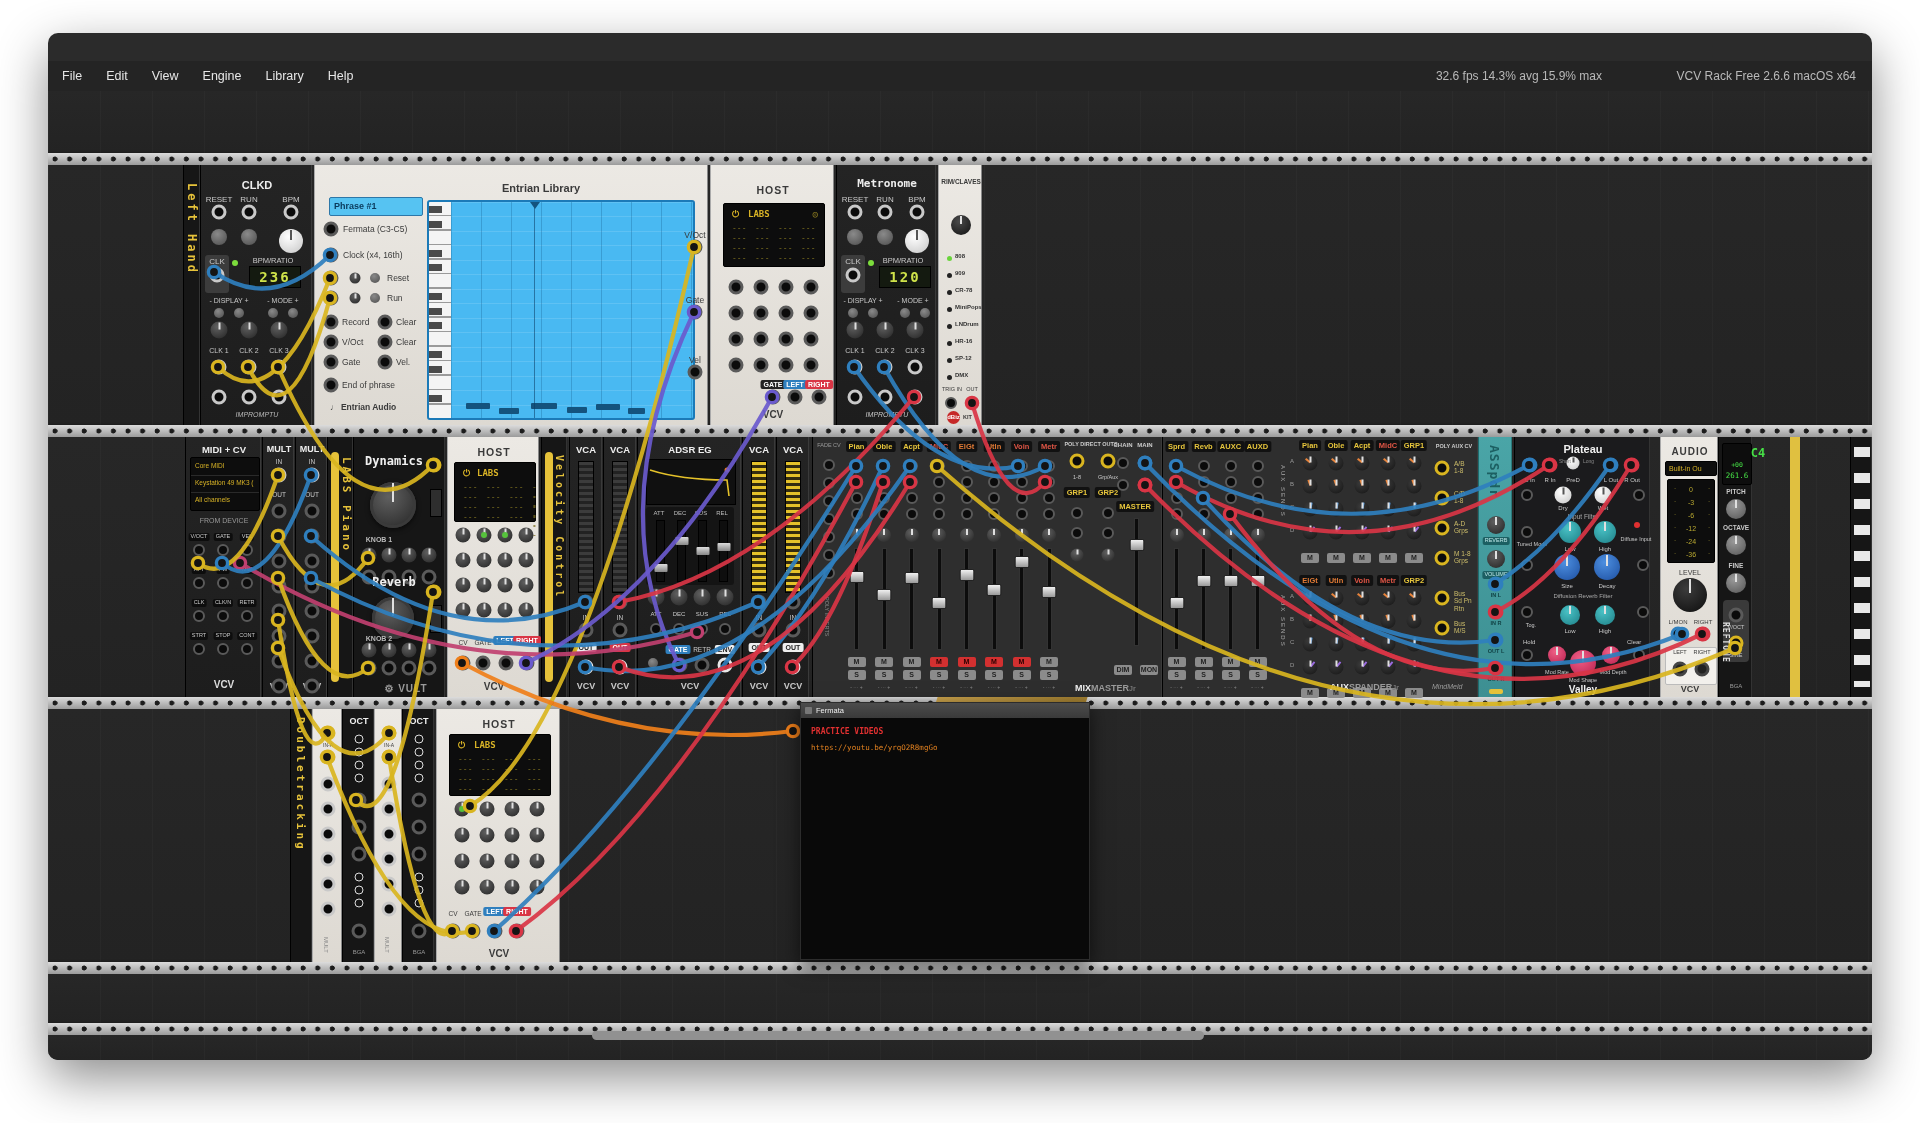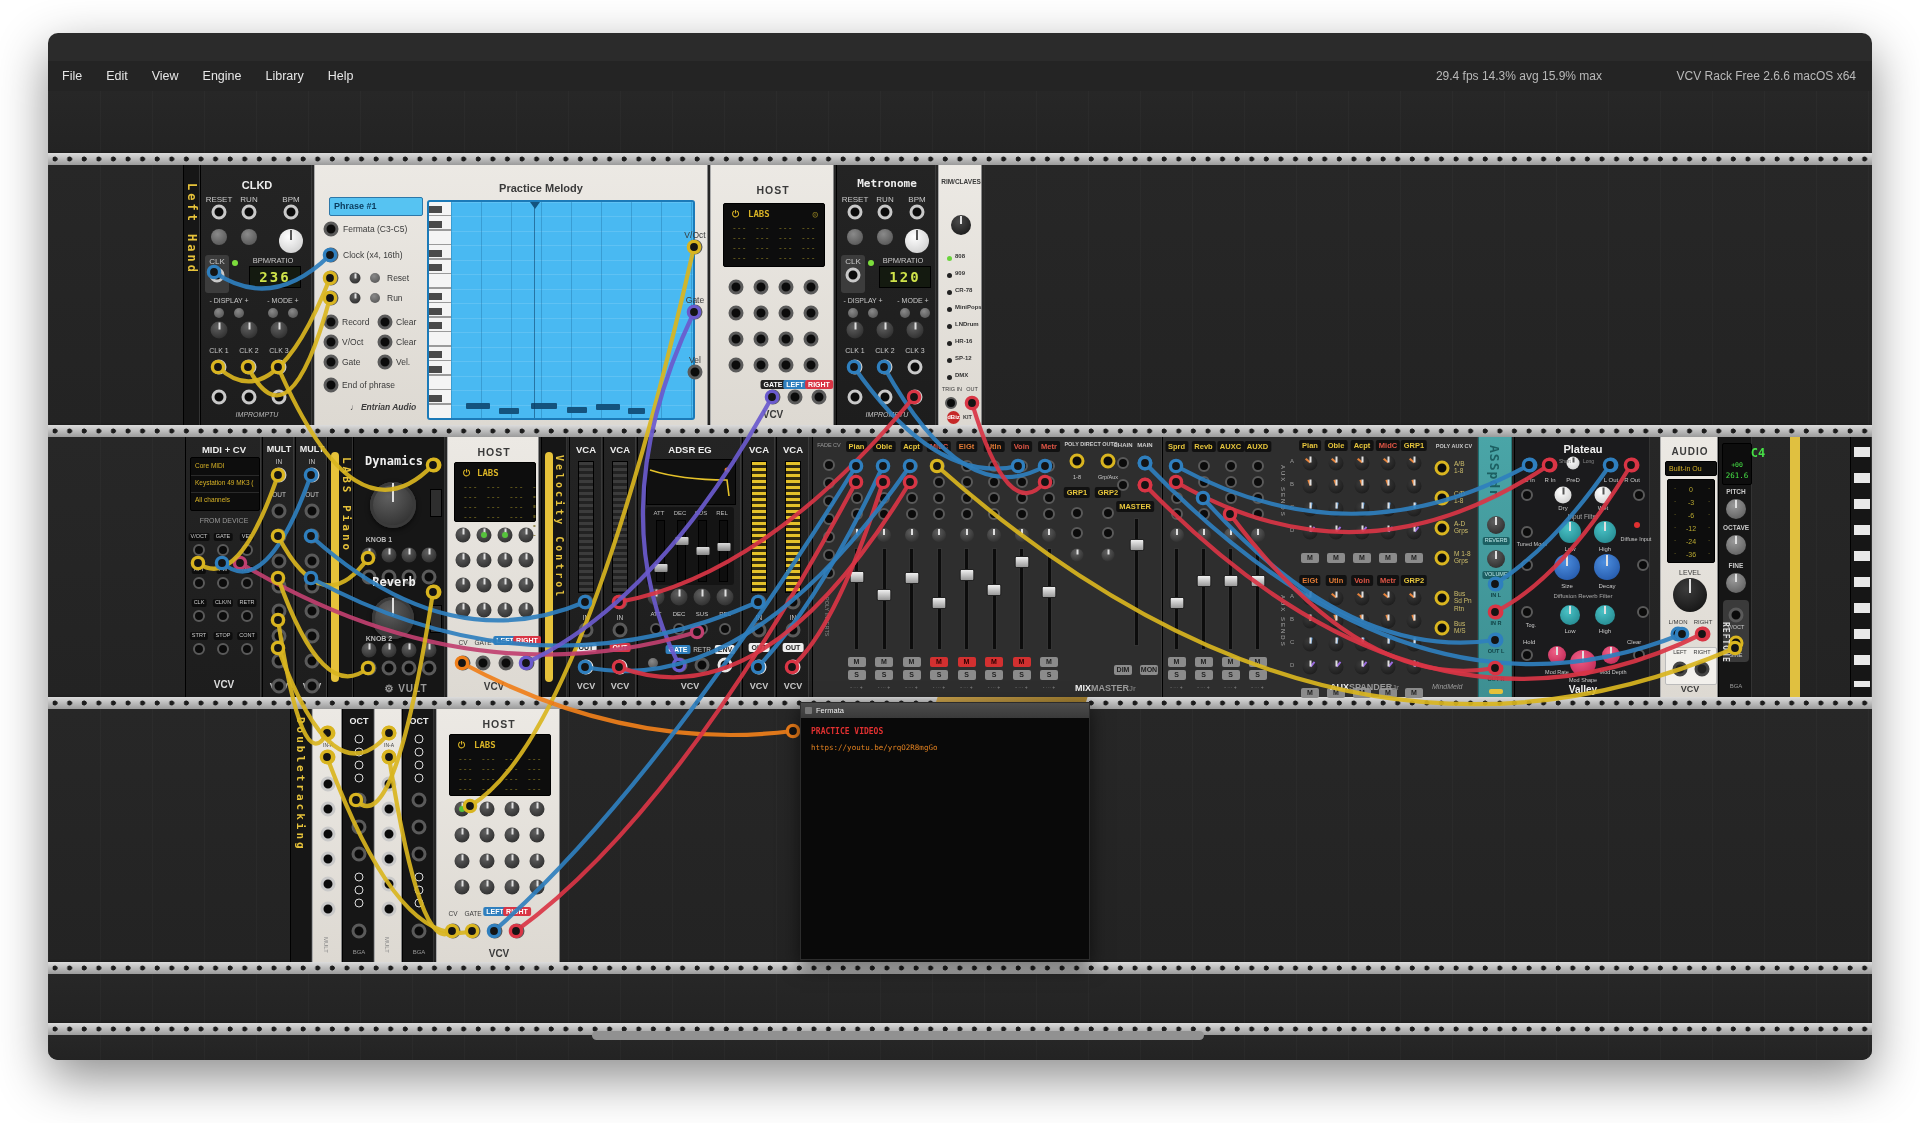--- a/index.html
+++ b/index.html
@@ -61,21 +61,21 @@
   .pcvl{position:absolute;font-size:6.5px;color:#cdbd6a;line-height:1.15;white-space:pre-line;}
   .goldfrag{position:absolute;background:linear-gradient(120deg,#caa24b,#9e7c2f);}
 </style>
 </head>
 <body>
 
 <div id="page">
   <div id="win">
     <div id="menubar">
       <div id="menus"><span>File</span><span>Edit</span><span>View</span><span>Engine</span><span>Library</span><span>Help</span></div>
-      <div id="stats">29.4 fps  14.3% avg  15.9% max</div>
+      <div id="stats">32.6 fps  14.3% avg  15.9% max</div>
       <div id="build">VCV Rack Free 2.6.6 macOS x64</div>
     </div>
 
     <div class="abs ghost" style="left:0;top:58px;width:1824px;height:62px;"></div>
     <div class="abs rail" style="left:0;top:120px;width:1824px;height:12px;"></div>
     <div class="abs ghost" style="left:0;top:132px;width:1824px;height:260px;"></div>
     <div class="abs rail" style="left:0;top:392px;width:1824px;height:12px;"></div>
     <div class="abs ghost" style="left:0;top:404px;width:1824px;height:260px;"></div>
     <div class="abs rail" style="left:0;top:664px;width:1824px;height:12px;"></div>
     <div class="abs ghost" style="left:0;top:676px;width:1824px;height:253px;"></div>
@@ -122,21 +122,21 @@
     <i class="port" style="left:18px;top:202px;"></i>
     <i class="port" style="left:48px;top:202px;"></i>
     <i class="port" style="left:78px;top:202px;"></i>
     <i class="port" style="left:18px;top:232px;"></i>
     <i class="port" style="left:48px;top:232px;"></i>
     <i class="port" style="left:78px;top:232px;"></i>
     <span class="t tc" style="left:56px;top:246px;font-size:7px;color:#bbb;font-style:italic;">IMPROMPTU</span>
   </div>
 
   <div class="mod m-lt" style="left:314px;top:165px;width:394px;height:260px;">
-    <span class="t tc ttl dkt" style="left:226px;top:18px;font-size:11px;">Practice Melody</span>
+    <span class="t tc ttl dkt" style="left:226px;top:18px;font-size:11px;">Entrian Library</span>
     <div class="abs" style="left:14px;top:32px;width:92px;height:17px;background:#56c3f2;border:1.5px solid #2d77a8;border-radius:2px;">
       <span class="t" style="left:4px;top:4px;color:#0a3a5c;font-weight:bold;font-size:9px;">Phrase #1</span>
     </div>
     <i class="port dk" style="left:16px;top:64px;"></i>
     <span class="t dkt" style="left:28px;top:60px;font-size:8.5px;">Fermata (C3-C5)</span>
     <i class="port dk" style="left:16px;top:90px;"></i>
     <span class="t dkt" style="left:28px;top:86px;font-size:8.5px;">Clock (x4, 16th)</span>
     <i class="port dk" style="left:16px;top:113px;"></i>
     <i class="knob" style="left:40px;top:113px;width:11px;height:11px;"></i>
     <i class="btn sm" style="left:60px;top:113px;"></i>
@@ -152,21 +152,21 @@
     <i class="port dk" style="left:16px;top:177px;"></i>
     <span class="t dkt" style="left:27px;top:173px;font-size:8.5px;">V/Oct</span>
     <i class="port dk" style="left:70px;top:177px;"></i>
     <span class="t dkt" style="left:81px;top:173px;font-size:8.5px;">Clear</span>
     <i class="port dk" style="left:16px;top:197px;"></i>
     <span class="t dkt" style="left:27px;top:193px;font-size:8.5px;">Gate</span>
     <i class="port dk" style="left:70px;top:197px;"></i>
     <span class="t dkt" style="left:81px;top:193px;font-size:8.5px;">Vel.</span>
     <i class="port dk" style="left:16px;top:220px;"></i>
     <span class="t dkt" style="left:27px;top:216px;font-size:8.5px;">End of phrase</span>
-    <span class="t dkt ttl" style="left:35px;top:238px;font-size:8.5px;font-style:italic;">♩ <span>Entrian Audio</span></span>
+    <span class="t dkt ttl" style="left:15px;top:238px;font-size:8.5px;">♩ <span>Entrian Audio</span></span>
 
     <div class="abs" style="left:112px;top:35px;width:264px;height:216px;background:#49b9f2;border:2px solid #1b7ab8;border-radius:3px;overflow:hidden;">
       <div id="eml-keys" class="abs" style="left:0;top:0;width:22px;height:100%;background:repeating-linear-gradient(180deg,#f4f4f4 0 13px,#9a9a9a 13px 14.5px);">
           <div style="position: absolute; left: 0px; top: 4px; width: 13px; height: 7px; background: rgb(74, 74, 74);"></div>
           <div style="position: absolute; left: 0px; top: 18.5px; width: 13px; height: 7px; background: rgb(74, 74, 74);"></div>
           <div style="position: absolute; left: 0px; top: 47.5px; width: 13px; height: 7px; background: rgb(74, 74, 74);"></div>
           <div style="position: absolute; left: 0px; top: 62px; width: 13px; height: 7px; background: rgb(74, 74, 74);"></div>
           <div style="position: absolute; left: 0px; top: 91px; width: 13px; height: 7px; background: rgb(74, 74, 74);"></div>
           <div style="position: absolute; left: 0px; top: 105.5px; width: 13px; height: 7px; background: rgb(74, 74, 74);"></div>
           <div style="position: absolute; left: 0px; top: 120px; width: 13px; height: 7px; background: rgb(74, 74, 74);"></div>

